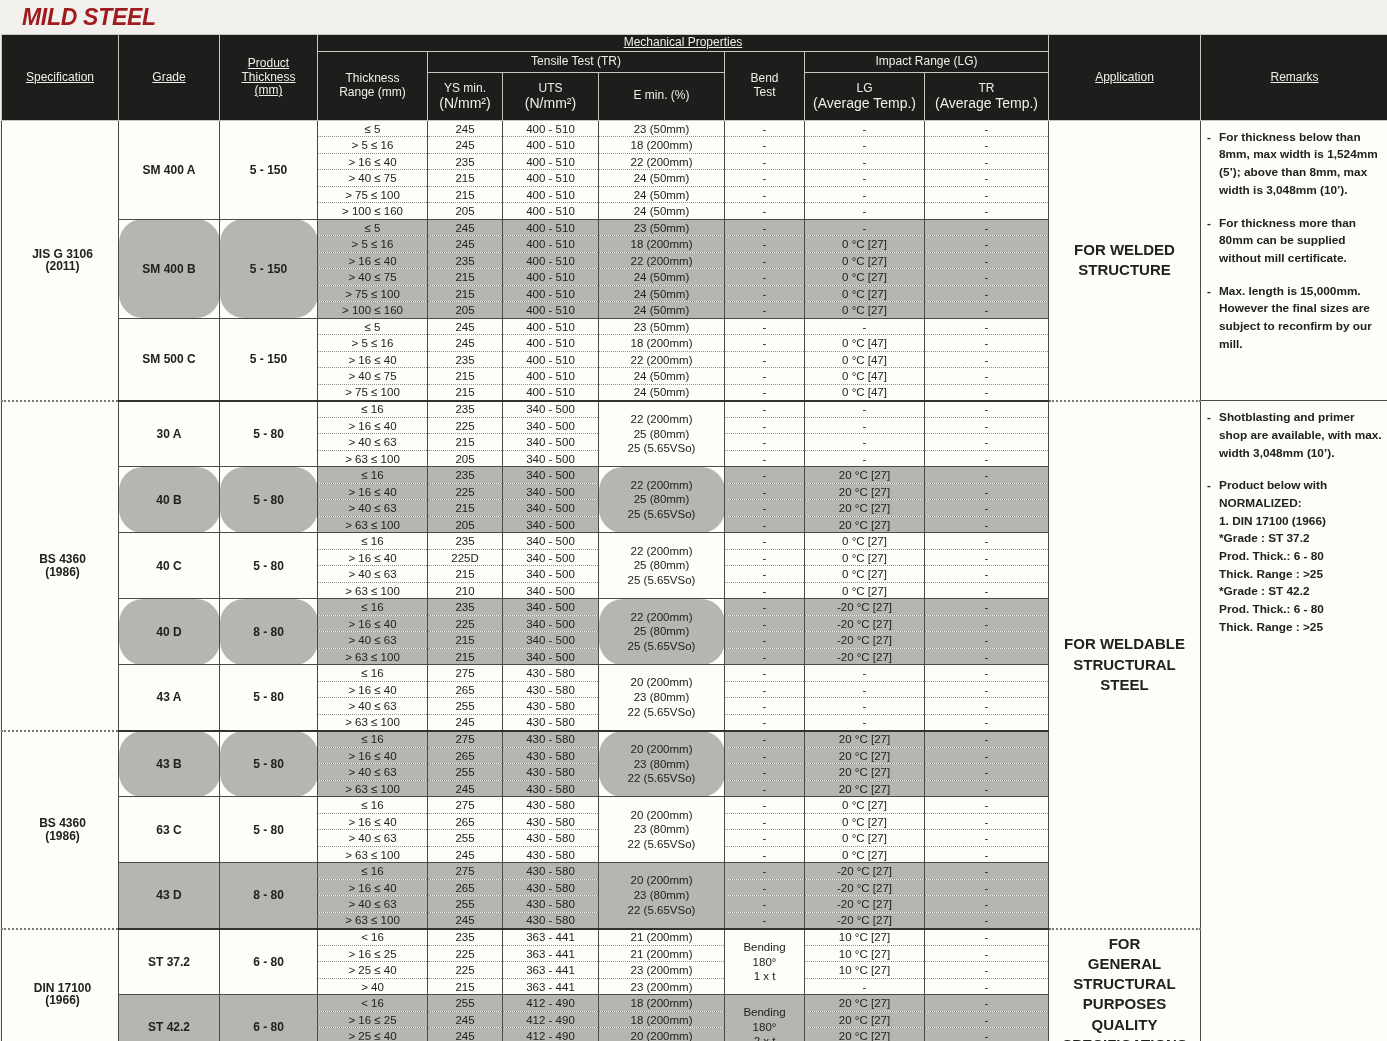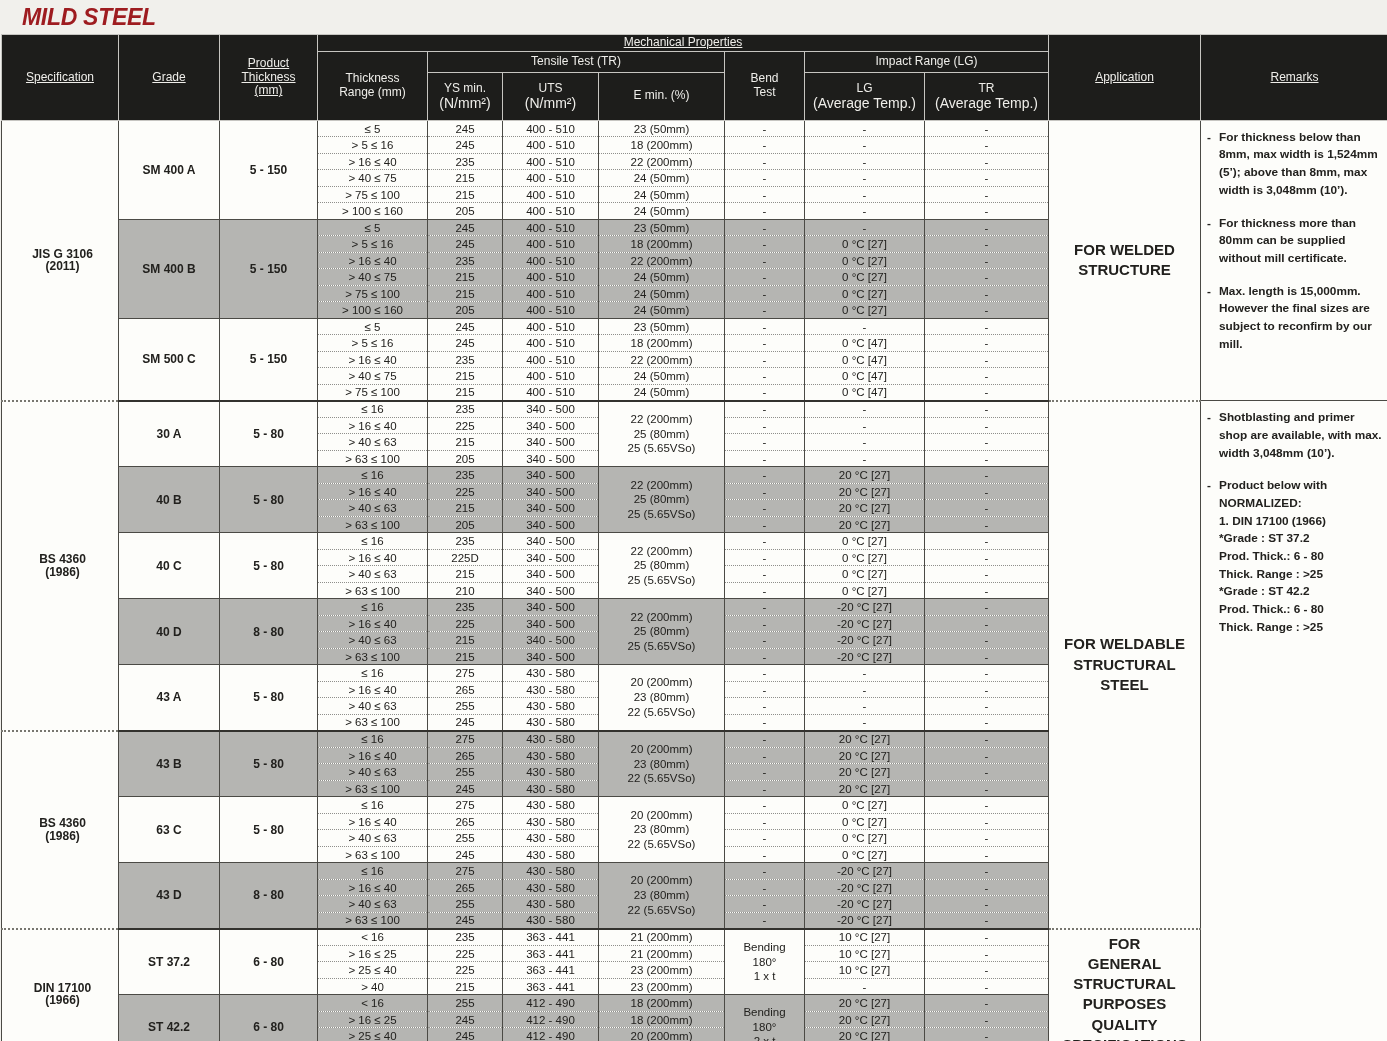--- a/index.html
+++ b/index.html
@@ -30,21 +30,21 @@
   thead .sub{display:block;font-size:14px;line-height:1.1;}
   .pre{white-space:pre-line;}
   tbody tr{height:16.5px;}
   tbody td{border-right:1px solid var(--line);border-left:1px solid var(--line);
     border-bottom:1px dotted var(--dot);
     text-align:center;vertical-align:middle;font-size:11.5px;line-height:1.05;
     padding:0 2px;white-space:nowrap;overflow:hidden;height:16.5px;}
   tbody tr.shaded td{background:var(--shade);}
   tbody tr.grade-end td{border-bottom:1px solid var(--line);}
   tbody tr.section-end td{border-bottom:2px solid var(--secline);}
-  td.span-grade-end{border-bottom:1px solid var(--line) !important;}
+  td.span-grade-end{border-bottom:1px solid var(--line) !important;border-radius:24px;}
   td.span-sec-end{border-bottom:2px solid var(--secline) !important;}
   td.cell-spec{font-weight:700;white-space:pre-line;font-size:12px;
     border-bottom:2px dotted #77766f !important;background:var(--cellbg);padding-left:7px;}
   td.cell-grade,td.cell-thick{font-weight:700;font-size:12px;}
   td.cell-multiline{white-space:pre-line;line-height:1.28;}
   td.cell-app{font-weight:700;white-space:pre-line;font-size:15px;line-height:1.35;
     border-bottom:2px dotted #77766f !important;background:var(--cellbg);}
   td.cell-remarks{vertical-align:top;text-align:left;background:var(--cellbg);
     border-bottom:1px solid var(--line) !important;padding:8px 4px 0 6px;white-space:normal;}
   tbody tr.shaded td.cell-spec,tbody tr.shaded td.cell-app,tbody tr.shaded td.cell-remarks{

